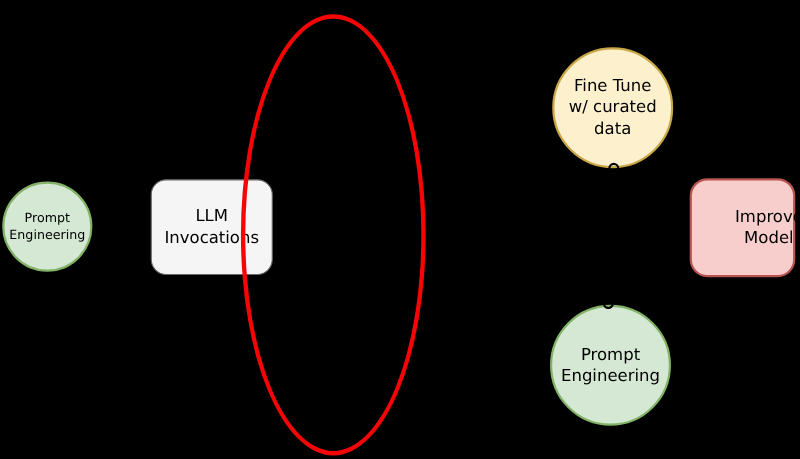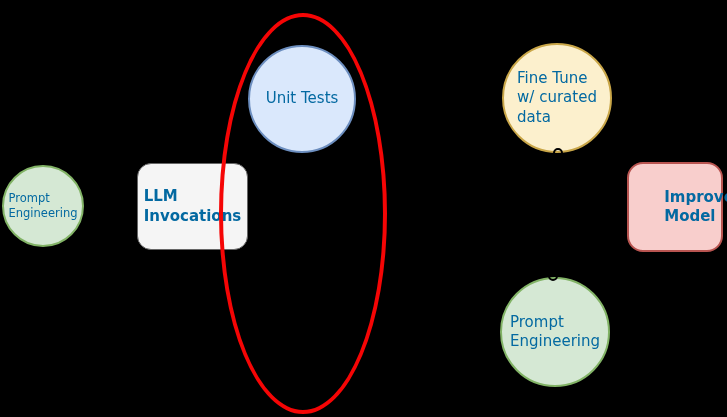--- a/index.html
+++ b/index.html
@@ -14,30 +14,30 @@
     background: #000000;
     overflow: hidden;
     font-family: "DejaVu Sans", "Liberation Sans", sans-serif;
   }
   .node {
     position: absolute;
     box-sizing: border-box;
     display: flex;
     align-items: center;
     justify-content: center;
-    text-align: left;
-    color: #0369a1;
+    text-align: center;
+    color: #000000;
     font-size: 15px;
     line-height: 1.28;
     border-style: solid;
     border-width: 2px;
   }
   .node span { white-space: pre-line; }
   .circle { border-radius: 50%; }
-  .rounded-rect { border-radius: 14px; font-weight: bold; }
+  .rounded-rect { border-radius: 14px; }
 
   
   .n-prompt-left  { left: 2px;   top: 165px; width: 82px;  height: 82px;  font-size: 11.5px; }
   .n-llm          { left: 137px; top: 163px; width: 111px; height: 87px;  border-width: 1.5px; }
   .n-unit         { left: 248px; top: 45px;  width: 108px; height: 108px; }
   .n-logging      { left: 249px; top: 275px; width: 108px; height: 108px; }
   .n-eval         { left: 369px; top: 147px; width: 102px; height: 102px; border-width: 1px; }
   .n-finetune     { left: 502px; top: 43px;  width: 110px; height: 110px; }
   .n-prompt-right { left: 500px; top: 277px; width: 110px; height: 110px; }
   .n-improve      { left: 627px; top: 162px; width: 96px;  height: 90px;  border-radius: 16px; }
@@ -71,23 +71,20 @@
   <div class="node circle n-prompt-left" style="background: rgb(213, 232, 212); border-color: rgb(130, 179, 102);">
     <span>Prompt
 Engineering</span>
   </div>
 
   <div class="node rounded-rect n-llm" style="background: rgb(245, 245, 245); border-color: rgb(102, 102, 102);">
     <span>LLM
 Invocations</span>
   </div>
 
-  <div class="node circle n-unit" style="background: rgb(218, 232, 252); border-color: rgb(108, 142, 191);">
-    <span>Unit Tests</span>
-  </div>
 
 
 
   <div class="node circle n-finetune" style="background: rgb(252, 240, 205); border-color: rgb(201, 166, 72);">
     <span>Fine Tune
 w/ curated
 data</span>
   </div>
 
   <div class="node circle n-prompt-right" style="background: rgb(213, 232, 212); border-color: rgb(130, 179, 102);">

